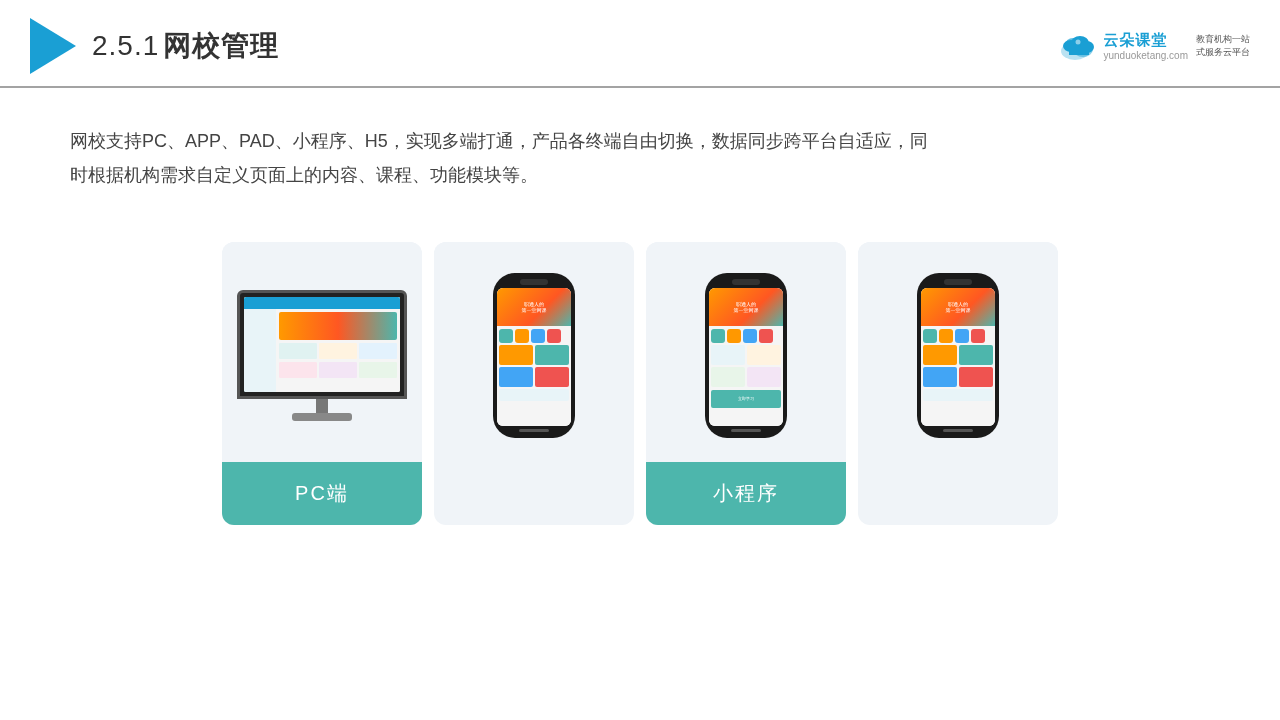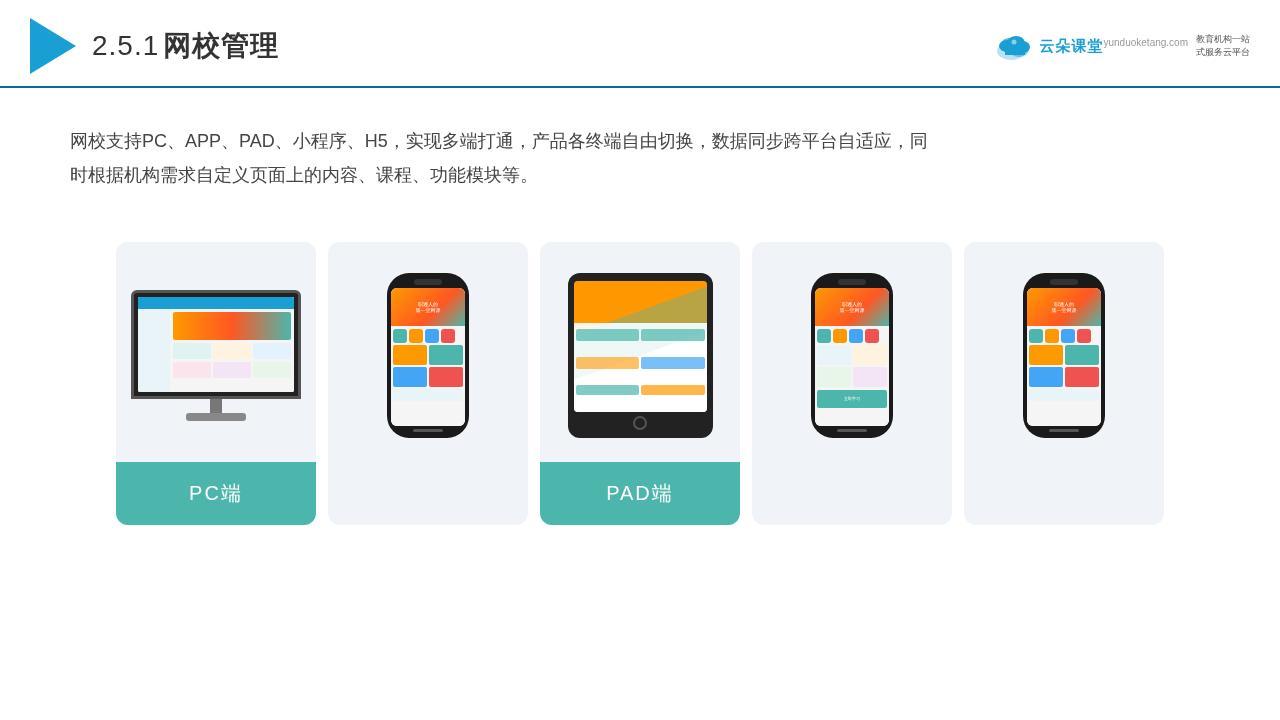--- a/index.html
+++ b/index.html
@@ -11,21 +11,21 @@
       overflow: hidden;
       position: relative;
     }
 
     
     .header {
       display: flex;
       align-items: center;
       justify-content: space-between;
       padding: 18px 30px 12px 30px;
-      border-bottom: 2px solid #0369a1;
+      border-bottom: 2px solid #a3a3a3;
     }
     .header-left {
       display: flex;
       align-items: center;
       gap: 16px;
     }
     .play-icon {
       width: 0;
       height: 0;
       border-top: 28px solid transparent;
@@ -357,21 +357,21 @@
         <ellipse cx="18" cy="20" rx="14" ry="9" fill="#1a9fd4" opacity="0.3"></ellipse>
         <ellipse cx="26" cy="18" rx="10" ry="8" fill="#1a9fd4" opacity="0.5"></ellipse>
         <ellipse cx="16" cy="14" rx="8" ry="7" fill="#1a9fd4" opacity="0.7"></ellipse>
         <ellipse cx="23" cy="12" rx="9" ry="7" fill="#1a9fd4"></ellipse>
         <ellipse cx="14" cy="15" rx="8" ry="6" fill="#1a9fd4"></ellipse>
         <ellipse cx="30" cy="16" rx="7" ry="6" fill="#1a9fd4"></ellipse>
         <rect x="12" y="16" width="20" height="8" fill="#1a9fd4"></rect>
 
         <circle cx="21" cy="11" r="2.5" fill="#fff" opacity="0.5"></circle>
       </svg>
-      <div style="display:flex;">
+      <div style="display:flex;flex-direction:column;">
         <span class="logo-text-main">云朵课堂</span>
         <span class="logo-url">yunduoketang.com</span>
       </div>
       <div style="font-size:9px;color:#555;line-height:1.4;margin-left:4px;">教育机构一站<br>式服务云平台</div>
     </div>
   </div>
 </div>
 
 <div class="description">
   <p>网校支持PC、APP、PAD、小程序、H5，实现多端打通，产品各终端自由切换，数据同步跨平台自适应，同时根据机构需求自定义页面上的内容、课程、功能模块等。</p>
@@ -436,41 +436,20 @@
                 <div style="margin-top:2px;padding:2px;background:#e8f4f8;border-radius:2px;height:12px;"></div>
               </div>
             </div>
           </div>
           <div class="phone-home-bar"></div>
         </div>
       </div>
     </div>
   </div>
 
-  <div class="card">
-    <div class="card-image-area">
-      <div class="tablet-mockup">
-        <div class="tablet-outer">
-          <div class="tablet-screen">
-            <div class="tablet-screen-inner"></div>
-            <div class="tablet-grid">
-              <div class="tablet-grid-cell"></div>
-              <div class="tablet-grid-cell"></div>
-              <div class="tablet-grid-cell"></div>
-              <div class="tablet-grid-cell"></div>
-              <div class="tablet-grid-cell" style="background:#4db6ac;height:10px;"></div>
-              <div class="tablet-grid-cell" style="background:#ff9800;height:10px;"></div>
-            </div>
-          </div>
-          <div class="tablet-home"></div>
-        </div>
-      </div>
-    </div>
-    <div class="card-label">PAD端</div>
-  </div>
 
   <div class="card">
     <div class="card-image-area">
       <div class="phone-mockup">
         <div class="phone-outer">
           <div class="phone-notch"></div>
           <div class="phone-screen">
             <div class="phone-visual">
               <div class="phone-header-band">
                 <div class="phone-header-text">职通人的<br>第一堂网课</div>
@@ -491,20 +470,21 @@
                 <div style="margin-top:3px;height:18px;background:#4db6ac;border-radius:2px;display:flex;align-items:center;justify-content:center;">
                   <span style="color:#fff;font-size:4px;font-family:sans-serif;">立即学习</span>
                 </div>
               </div>
             </div>
           </div>
           <div class="phone-home-bar"></div>
         </div>
       </div>
     </div>
+    <div class="card-label">小程序</div>
   </div>
 
   <div class="card">
     <div class="card-image-area">
       <div class="phone-mockup">
         <div class="phone-outer">
           <div class="phone-notch"></div>
           <div class="phone-screen">
             <div class="phone-visual">
               <div class="phone-header-band">

